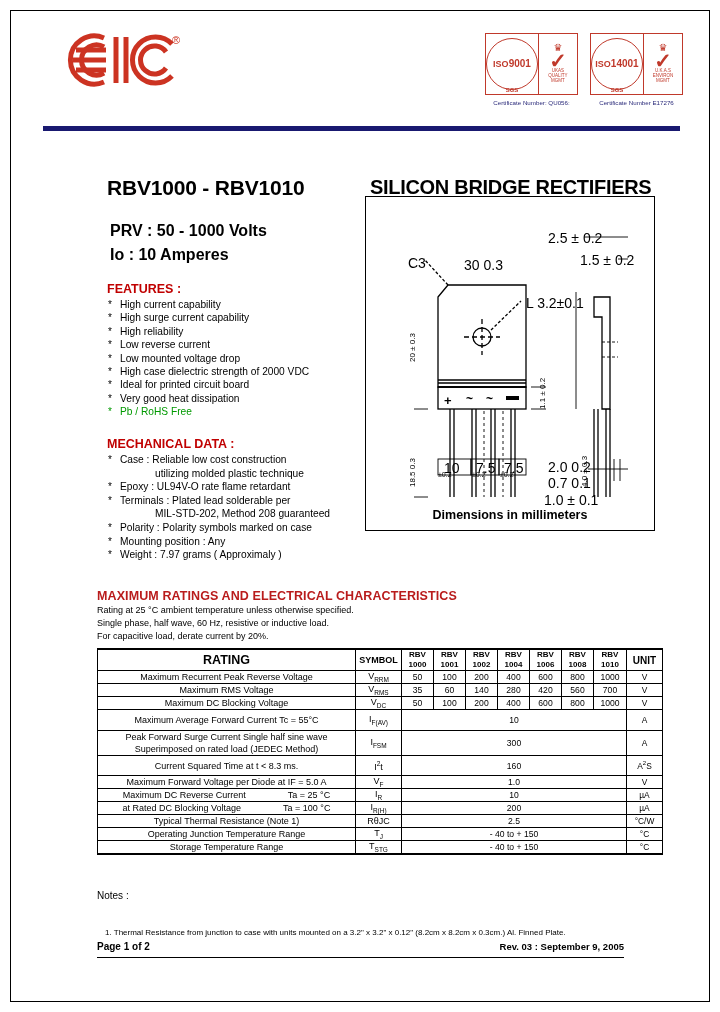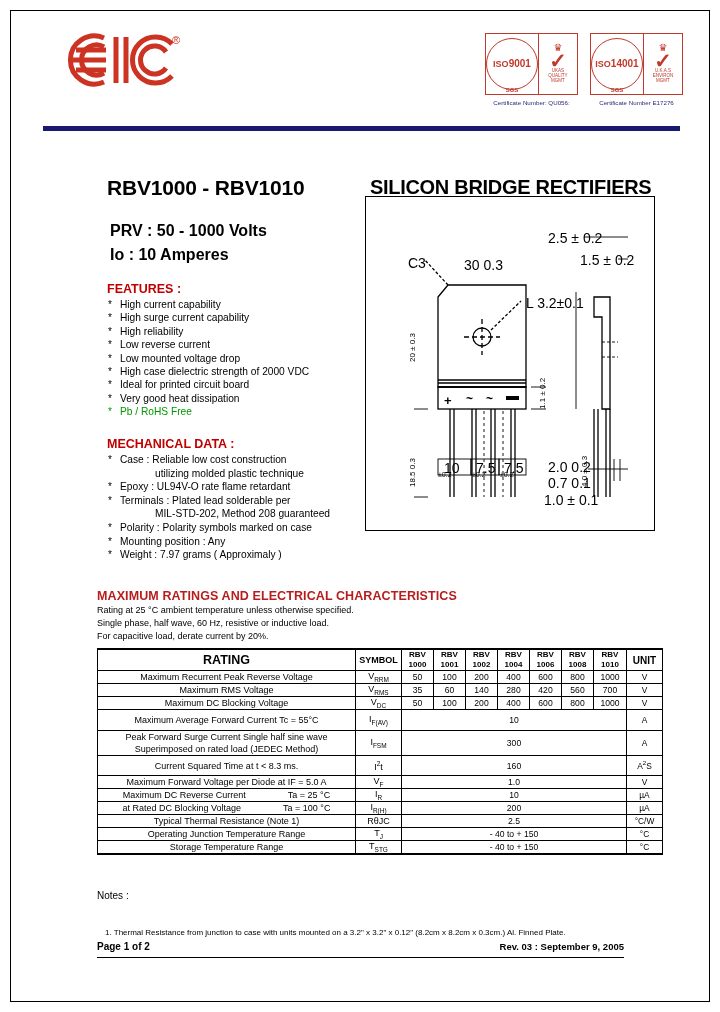--- a/index.html
+++ b/index.html
@@ -251,20 +251,21 @@
     <div class="dim" style="left:72px;top:274px;font-size:7px;">±0.2</div>
     <div class="dim" style="left:110px;top:263px;">7.5</div>
     <div class="dim" style="left:106px;top:274px;font-size:7px;">±0.2</div>
     <div class="dim" style="left:138px;top:263px;">7.5</div>
     <div class="dim" style="left:134px;top:274px;font-size:7px;">±0.2</div>
     <div class="dim" style="left:178px;top:295px;">1.0 ± 0.1</div>
     <div class="dim" style="left:182px;top:262px;">2.0  0.2</div>
     <div class="dim" style="left:182px;top:278px;">0.7  0.1</div>
     <div class="dimv" style="left:214px;top:290px;">4.0 ± 0.3</div>
 
+    <div class="draw-caption">Dimensions in millimeters</div>
   </div>
 
   <div class="ratings-title">MAXIMUM  RATINGS  AND  ELECTRICAL  CHARACTERISTICS</div>
   <div class="ratings-sub r1">Rating at  25 °C ambient temperature unless otherwise specified.</div>
   <div class="ratings-sub r2">Single phase, half wave, 60 Hz, resistive or inductive load.</div>
   <div class="ratings-sub r3">For capacitive load, derate current by 20%.</div>
 
   <div class="tbl-wrap">
     <table class="spec">
       <colgroup>

